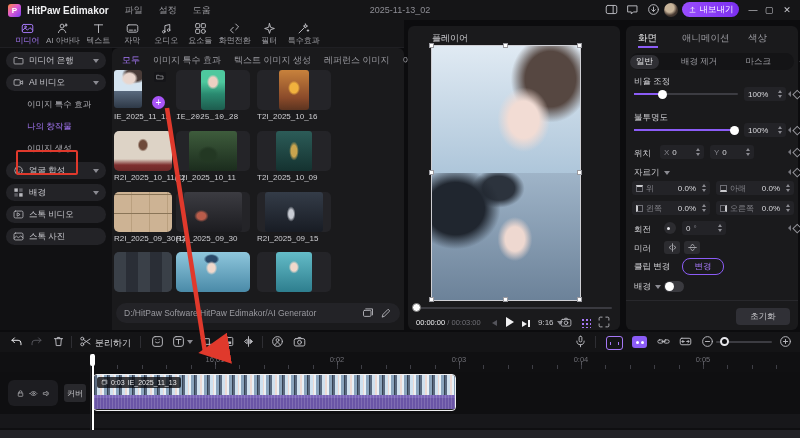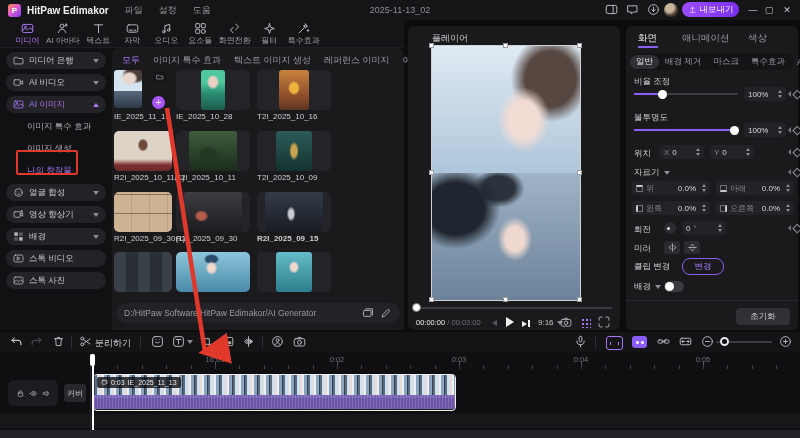--- a/index.html
+++ b/index.html
@@ -83,21 +83,21 @@
   .t-tot{color:#6f6f76;}
   .tri-r{width:0;height:0;border-top:5px solid transparent;border-bottom:5px solid transparent;border-left:8px solid #f0f0f2;}
   .tri-r.small{border-top-width:3.5px;border-bottom-width:3.5px;border-left-width:5.5px;}
   .tri-l.small{width:0;height:0;border-top:3.5px solid transparent;border-bottom:3.5px solid transparent;border-right:5.5px solid #55555c;}
   .gridic{width:11px;height:11px;background-image:radial-gradient(#a678f7 1px,transparent 1.2px);background-size:4px 4px;background-position:1px 1px;}
   
   .inspector{position:absolute;left:626px;top:26px;width:172px;height:304px;background:#1a1a1c;border-radius:6px;font-size:9px;}
   .insp-tab{position:absolute;top:6px;font-size:9.5px;color:#9a9aa0;}
   .insp-tab.active{color:#e8e8ea;}
   .insp-underline{position:absolute;left:12px;top:20px;width:20px;height:2px;background:#8b5cf6;}
-  .subtabs{position:absolute;left:4px;top:27px;width:164px;height:17px;background:#141416;border-radius:9px;display:flex;align-items:center;gap:0;}
+  .subtabs{position:absolute;left:4px;top:27px;width:164px;height:17px;background:#141416;border-radius:9px;display:flex;align-items:center;gap:16px;}
   .stab{font-size:8.5px;color:#9a9aa0;padding:0 6px;white-space:nowrap;}
   .stab.active{background:#2f2f34;color:#e8e8ea;border-radius:8px;height:14px;display:flex;align-items:center;}
   .lbl{position:absolute;color:#cfcfd3;font-size:8.5px;white-space:nowrap;}
   .slider{position:absolute;height:2px;background:#3c3c42;border-radius:1px;}
   .slider .fill{position:absolute;left:0;top:0;height:2px;background:#8b5cf6;}
   .slider .knob{position:absolute;top:-3.5px;width:9px;height:9px;border-radius:50%;background:#fff;}
   .vbox{position:absolute;height:14px;background:#232327;border-radius:3px;display:flex;align-items:center;
         font-size:8px;color:#d8d8dc;padding:0 4px;box-sizing:border-box;gap:3px;}
   .vbox .dim{color:#83838a;}
   .st{display:flex;flex-direction:column;gap:1.5px;margin-left:auto;}
@@ -277,47 +277,29 @@
         <span class="cvd"></span>
       </div>
     <div class="sb-item">
       <svg class="ic" width="11" height="11" viewBox="0 0 16 16">
           <rect x="1.5" y="4" width="9" height="8" rx="1.5"></rect>
           <path d="M10.5 7.5L14 5.5v5l-3.5-2"></path>
         </svg>
       <span>AI 비디오</span>
         <span class="cvd"></span>
       </div>
-    <div class="sb-item active">
-      <svg class="ic ic-p" width="11" height="11" viewBox="0 0 16 16">
-          <rect x="1.5" y="3" width="13" height="10" rx="2"></rect>
-          <path d="M1.5 10.5L5 7.5l3 2.5 3-3 3.5 3"></path>
-          <circle cx="5.5" cy="6" r="1"></circle>
-        </svg>
-      <span>AI 이미지</span>
-        <span class="cvu"></span>
-      </div>
     <div class="sb-sub">이미지 특수 효과</div>
+    <div class="sb-sub active">나의 창작물</div>
     <div class="sb-sub">이미지 생성</div>
-    <div class="sb-sub active">나의 창작물</div>
     <div class="sb-item">
       <svg class="ic" width="11" height="11" viewBox="0 0 16 16">
           <circle cx="8" cy="8" r="5.5"></circle>
           <path d="M5.8 7h.01M10.2 7h.01M6 10c1 .8 3 .8 4 0"></path>
         </svg>
       <span>얼굴 합성</span>
-        <span class="cvd"></span>
-      </div>
-    <div class="sb-item">
-      <svg class="ic" width="11" height="11" viewBox="0 0 16 16">
-          <rect x="1.5" y="4" width="9" height="8" rx="1.5"></rect>
-          <path d="M10.5 7.5L14 5.5v5l-3.5-2"></path>
-          <path d="M12.5 2l.4 1 1 .4-1 .4-.4 1-.4-1-1-.4 1-.4z"></path>
-        </svg>
-      <span>영상 향상기</span>
         <span class="cvd"></span>
       </div>
     <div class="sb-item">
       <svg width="11" height="11" viewBox="0 0 16 16">
           <rect x="2" y="2" width="5" height="5" fill="#b9b9be"></rect>
           <rect x="9" y="9" width="5" height="5" fill="#b9b9be"></rect>
           <rect x="9" y="2" width="5" height="5" fill="#5a5a60"></rect>
           <rect x="2" y="9" width="5" height="5" fill="#5a5a60"></rect>
         </svg>
       <span>배경</span>
@@ -357,21 +339,21 @@
         </div>
       <div class="badge-plus" style="left:38px;top:26px;">+</div>
     </div>
     <div class="thumb" style="left:64px;top:22px;width:74px;height:40px;">
       <div class="tin g2" style="left:25px;width:24px;"></div>
       </div>
     <div class="thumb" style="left:145px;top:22px;width:74px;height:40px;">
       <div class="tin g3" style="left:22px;width:30px;"></div>
       </div>
     <div class="cell-lb" style="left:2px;top:64px;">IE_2025_11_13</div>
-    <div class="cell-lb" style="left:64px;top:64px;">IE_2025_10_28</div>
+    <div class="cell-lb" style="left:64px;top:64px;font-family:Liberation Mono, monospace;">IE_2025_10_28</div>
     <div class="cell-lb" style="left:145px;top:64px;">T2I_2025_10_16</div>
 
     <div class="thumb" style="left:2px;top:83px;width:58px;height:40px;">
       <div class="tin g4" style="left:0;width:58px;"></div>
       </div>
     <div class="thumb" style="left:64px;top:83px;width:74px;height:40px;">
       <div class="tin g5" style="left:13px;width:48px;"></div>
       </div>
     <div class="thumb" style="left:145px;top:83px;width:74px;height:40px;">
       <div class="tin g6" style="left:19px;width:36px;"></div>
@@ -384,21 +366,21 @@
       <div class="tin g7" style="left:0;width:58px;"></div>
       </div>
     <div class="thumb" style="left:64px;top:144px;width:74px;height:40px;">
       <div class="tin g8" style="left:8px;width:58px;"></div>
       </div>
     <div class="thumb" style="left:145px;top:144px;width:74px;height:40px;">
       <div class="tin g9" style="left:8px;width:58px;"></div>
       </div>
     <div class="cell-lb" style="left:2px;top:186px;">R2I_2025_09_30(1)</div>
     <div class="cell-lb" style="left:64px;top:186px;">R2I_2025_09_30</div>
-    <div class="cell-lb" style="left:145px;top:186px;font-weight:bold;">R2I_2025_09_15</div>
+    <div class="cell-lb" style="left:145px;top:186px;">R2I_2025_09_15</div>
 
     <div class="thumb" style="left:2px;top:204px;width:58px;height:40px;">
       <div class="tin g10" style="left:0;width:58px;"></div>
       </div>
     <div class="thumb" style="left:64px;top:204px;width:74px;height:40px;">
       <div class="tin g11" style="left:0;width:74px;"></div>
       </div>
     <div class="thumb" style="left:145px;top:204px;width:74px;height:40px;">
       <div class="tin g12" style="left:19px;width:36px;"></div>
       </div>

